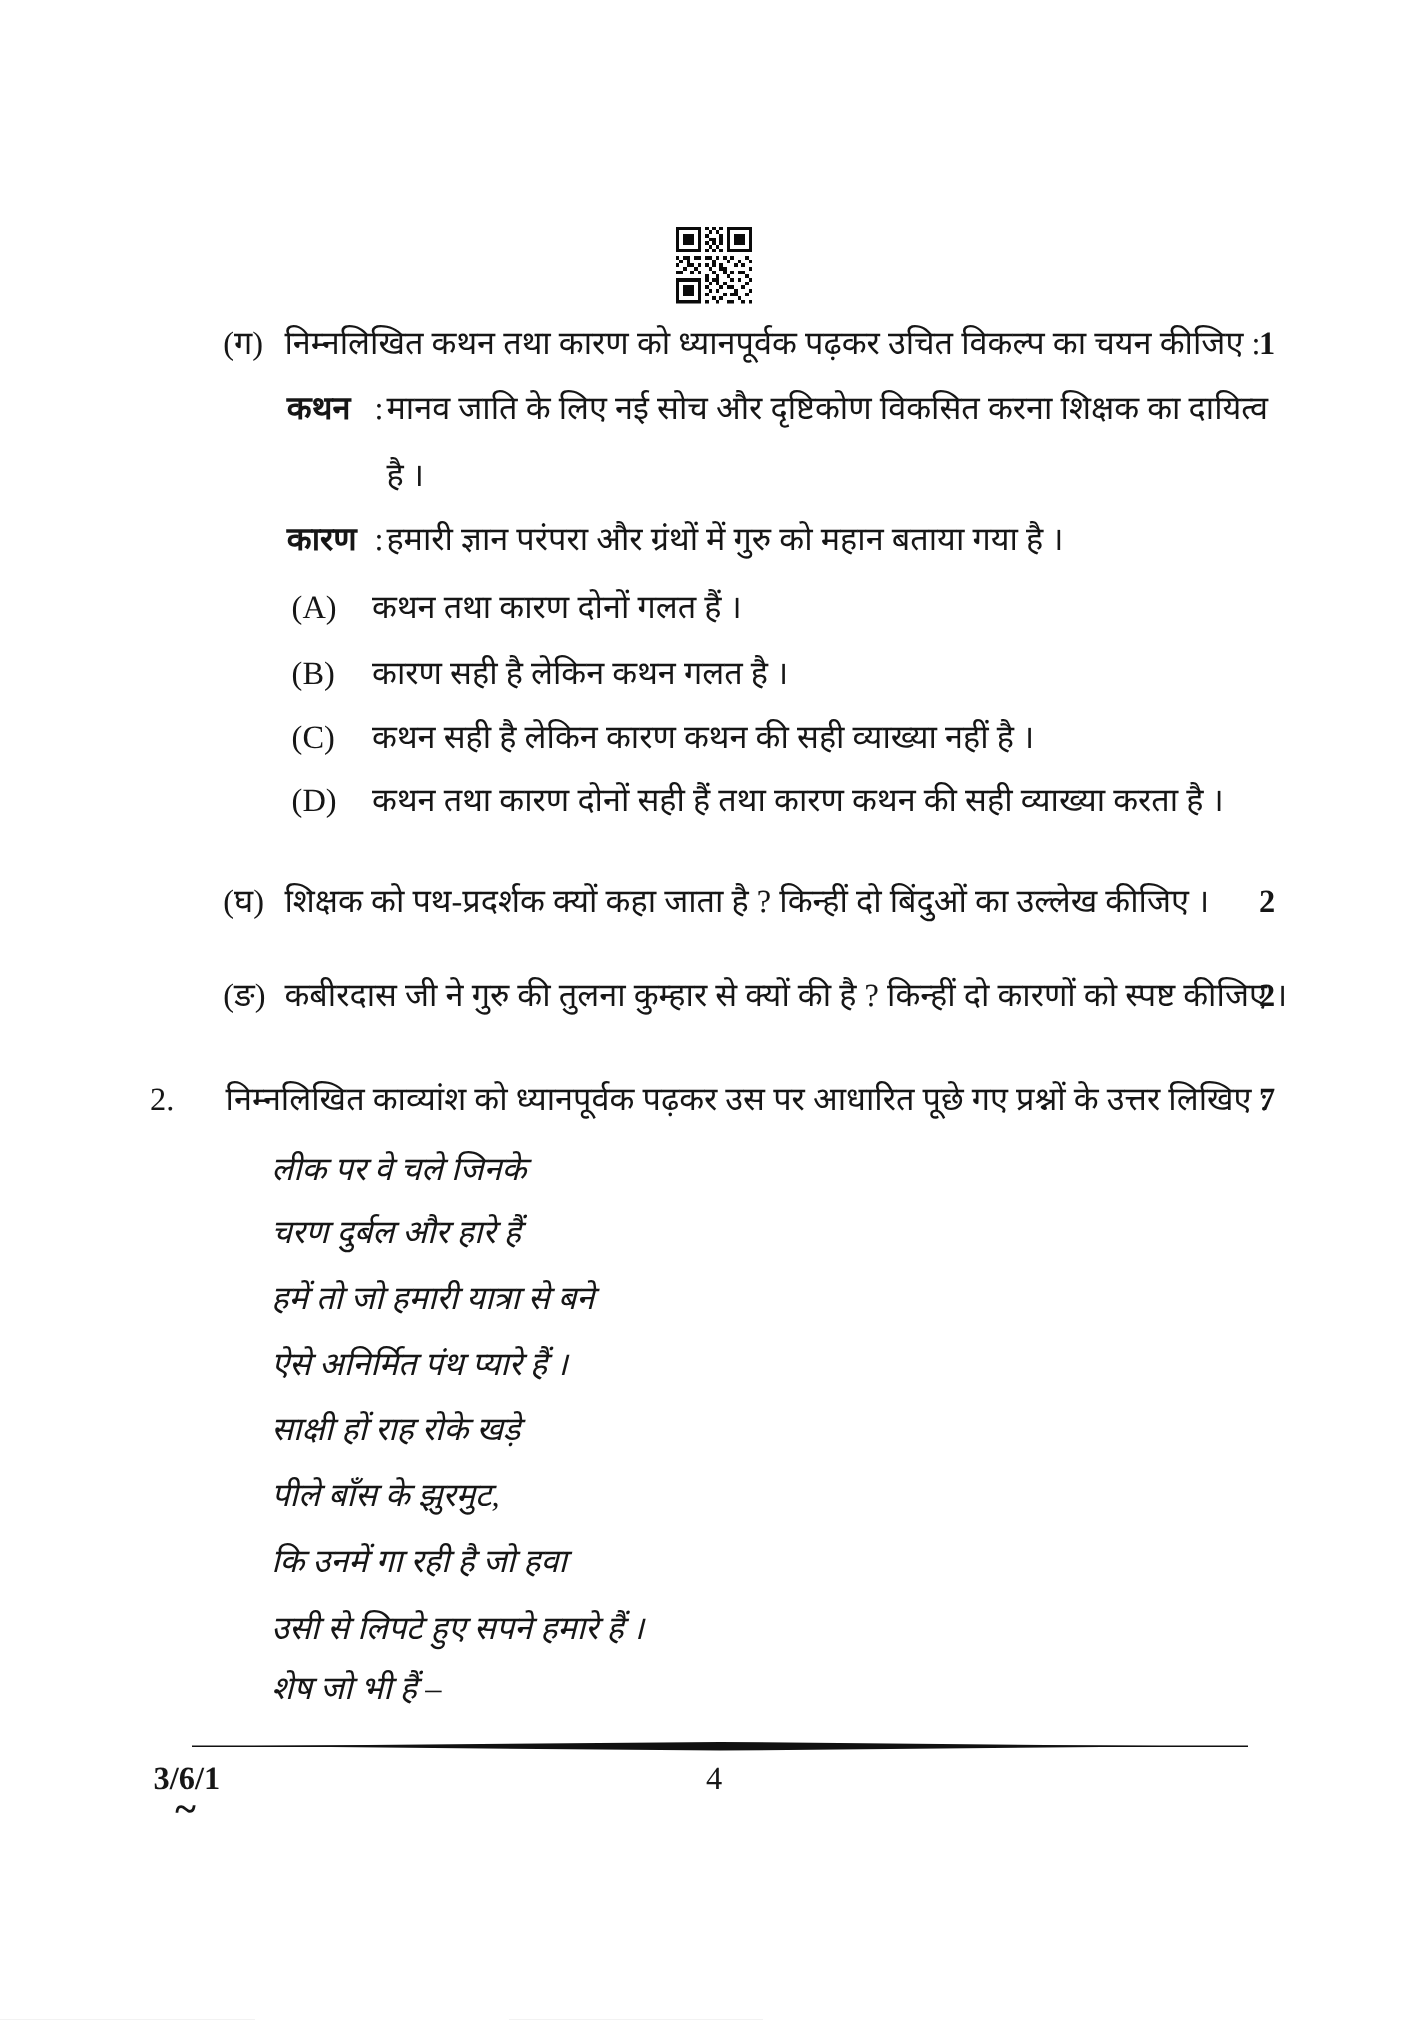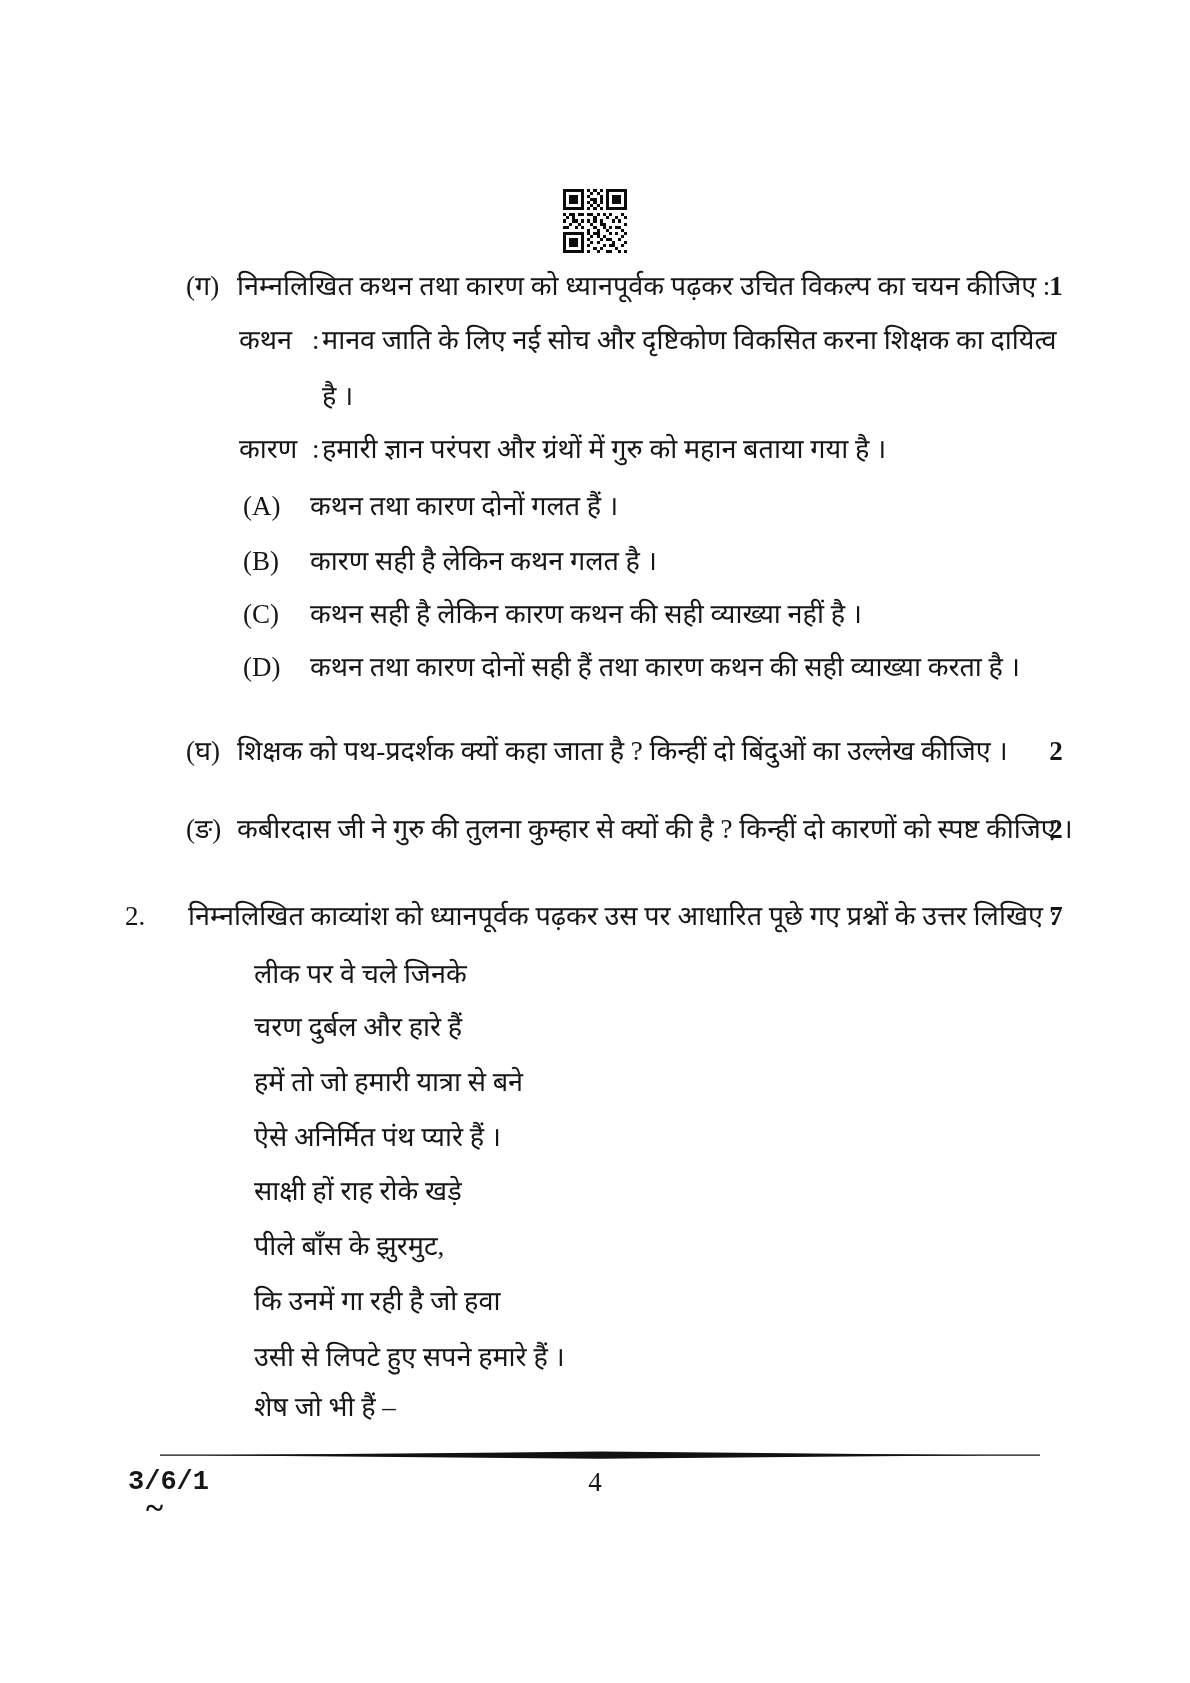--- a/index.html
+++ b/index.html
@@ -7,33 +7,33 @@
     position:relative;
     width:1190px; height:1683px;
     margin:0 auto;
     background:#ffffff;
     font-family:"Liberation Serif","DejaVu Serif",serif;
     color:#161616;
     overflow:hidden;
   }
   .line { position:absolute; left:0; width:1190px; height:0; font-size:27px; line-height:44px; white-space:nowrap; }
   .line > span, .line > div { position:absolute; top:0; }
-  .bold { font-weight:normal; }
+  .bold { font-weight:bold; }
 
   
   .x-sub    { left:186px; }   
   .x-text   { left:237px; }   
   .x-qnum   { left:125px; }   
   .x-q2text { left:188px; }   
   .x-opt    { left:243px; }   
   .x-opttxt { left:310px; }
   .x-stlbl  { left:239px; }
   .x-stcol  { left:312px; }
   .x-sttxt  { left:322px; }
-  .x-poem   { left:254px; }
+  .x-poem   { left:226px;font-style:italic; }
   .x-mark   { left:1038px; width:36px; text-align:center; font-weight:bold; }
 
   
   .r-qc   { top:264px; }
   .r-st   { top:318px; }
   .r-st2  { top:374px; }
   .r-re   { top:427px; }
   .r-oa   { top:484px; }
   .r-ob   { top:539px; }
   .r-oc   { top:592px; }
@@ -47,21 +47,21 @@
   .r-foot { top:1460px; }
   .r-tilde { top:1486px; }
 
   .qr {
     position:absolute; left:563px; top:189px; width:64px; height:64px;
   }
   .qr rect.m { fill:#0a0a0a; }
   .footer-rule { position:absolute; left:160px; top:1451px; width:880px; height:9px; }
   .footer-rule polygon { fill:#111111; }
   .page-center { left:0; width:1190px; text-align:center; }
-  .x-code { left:128px; font-weight:bold;font-family:Liberation Mono, monospace; }
+  .x-code { left:128px; font-weight:bold; }
   .tilde { left:146px; font-size:33px; font-weight:bold; }
 </style>
 </head>
 <body>
 
 <div class="page">
 
   <svg class="qr" viewBox="0 0 21 21" shape-rendering="crispEdges">
     <rect x="0" y="0" width="21" height="21" fill="#ffffff"></rect>
 

